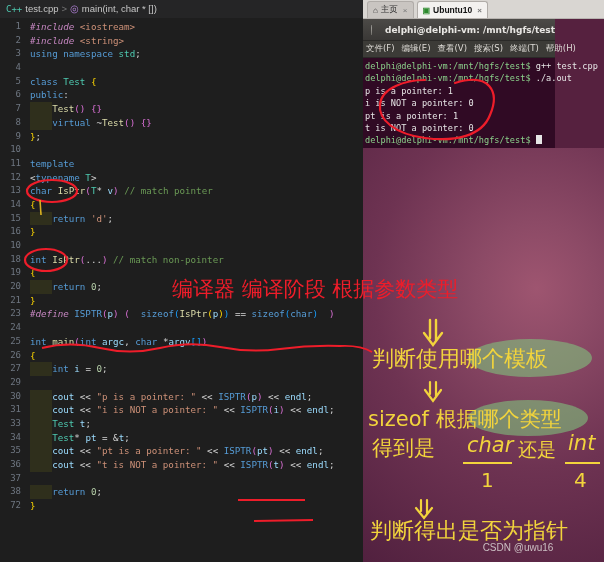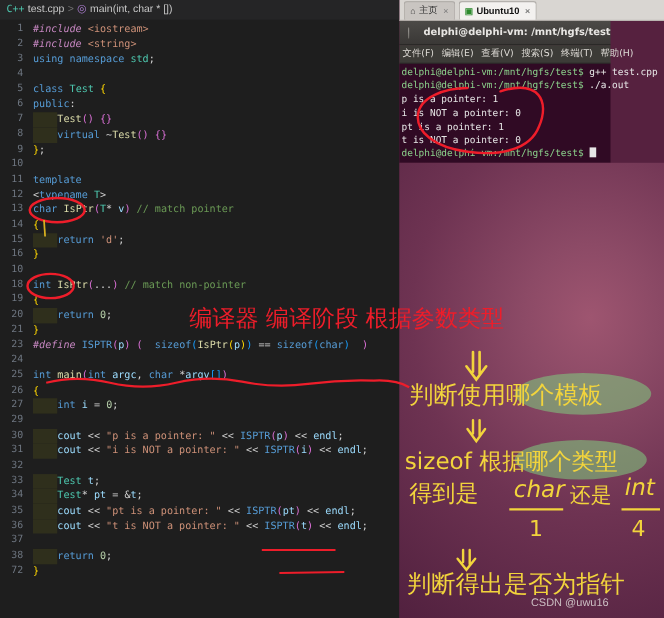--- a/index.html
+++ b/index.html
@@ -183,21 +183,20 @@
         <div class="ln-row"><span class="ln-no">20</span><span class="ln-txt"><span class="ind">    </span><span class="kw">return</span> <span class="num">0</span>;</span></div>
         <div class="ln-row"><span class="ln-no">21</span><span class="ln-txt"><span class="br1">}</span></span></div>
         <div class="ln-row"><span class="ln-no">23</span><span class="ln-txt"><span class="pre">#define</span> <span class="mac">ISPTR</span><span class="br2">(</span><span class="var">p</span><span class="br2">)</span> <span class="br2">(</span>  <span class="kw">sizeof</span><span class="br3">(</span><span class="fn">IsPtr</span><span class="br1">(</span><span class="var">p</span><span class="br1">)</span><span class="br3">)</span> <span class="op">==</span> <span class="kw">sizeof</span><span class="br3">(</span><span class="kw">char</span><span class="br3">)</span>  <span class="br2">)</span></span></div>
         <div class="ln-row"><span class="ln-no">24</span><span class="ln-txt"></span></div>
         <div class="ln-row"><span class="ln-no">25</span><span class="ln-txt"><span class="kw">int</span> <span class="fn">main</span><span class="br2">(</span><span class="kw">int</span> <span class="var">argc</span>, <span class="kw">char</span> <span class="op">*</span><span class="var">argv</span><span class="br3">[]</span><span class="br2">)</span></span></div>
         <div class="ln-row"><span class="ln-no">26</span><span class="ln-txt"><span class="br1">{</span></span></div>
         <div class="ln-row"><span class="ln-no">27</span><span class="ln-txt"><span class="ind">    </span><span class="kw">int</span> <span class="var">i</span> <span class="op">=</span> <span class="num">0</span>;</span></div>
         <div class="ln-row"><span class="ln-no">29</span><span class="ln-txt"></span></div>
         <div class="ln-row"><span class="ln-no">30</span><span class="ln-txt"><span class="ind">    </span><span class="var">cout</span> <span class="op">&lt;&lt;</span> <span class="str">"p is a pointer: "</span> <span class="op">&lt;&lt;</span> <span class="mac">ISPTR</span><span class="br2">(</span><span class="var">p</span><span class="br2">)</span> <span class="op">&lt;&lt;</span> <span class="var">endl</span>;</span></div>
         <div class="ln-row"><span class="ln-no">31</span><span class="ln-txt"><span class="ind">    </span><span class="var">cout</span> <span class="op">&lt;&lt;</span> <span class="str">"i is NOT a pointer: "</span> <span class="op">&lt;&lt;</span> <span class="mac">ISPTR</span><span class="br2">(</span><span class="var">i</span><span class="br2">)</span> <span class="op">&lt;&lt;</span> <span class="var">endl</span>;</span></div>
-        <div class="ln-row"><span class="ln-no">32</span><span class="ln-txt"></span></div>
         <div class="ln-row"><span class="ln-no">33</span><span class="ln-txt"><span class="ind">    </span><span class="typ">Test</span> <span class="var">t</span>;</span></div>
         <div class="ln-row"><span class="ln-no">34</span><span class="ln-txt"><span class="ind">    </span><span class="typ">Test</span><span class="op">*</span> <span class="var">pt</span> <span class="op">=</span> <span class="op">&amp;</span><span class="var">t</span>;</span></div>
         <div class="ln-row"><span class="ln-no">35</span><span class="ln-txt"><span class="ind">    </span><span class="var">cout</span> <span class="op">&lt;&lt;</span> <span class="str">"pt is a pointer: "</span> <span class="op">&lt;&lt;</span> <span class="mac">ISPTR</span><span class="br2">(</span><span class="var">pt</span><span class="br2">)</span> <span class="op">&lt;&lt;</span> <span class="var">endl</span>;</span></div>
         <div class="ln-row"><span class="ln-no">36</span><span class="ln-txt"><span class="ind">    </span><span class="var">cout</span> <span class="op">&lt;&lt;</span> <span class="str">"t is NOT a pointer: "</span> <span class="op">&lt;&lt;</span> <span class="mac">ISPTR</span><span class="br2">(</span><span class="var">t</span><span class="br2">)</span> <span class="op">&lt;&lt;</span> <span class="var">endl</span>;</span></div>
         <div class="ln-row"><span class="ln-no">37</span><span class="ln-txt"></span></div>
         <div class="ln-row"><span class="ln-no">38</span><span class="ln-txt"><span class="ind">    </span><span class="kw">return</span> <span class="num">0</span>;</span></div>
         <div class="ln-row"><span class="ln-no">72</span><span class="ln-txt"><span class="br1">}</span></span></div>
       </div>
   </div>
 

